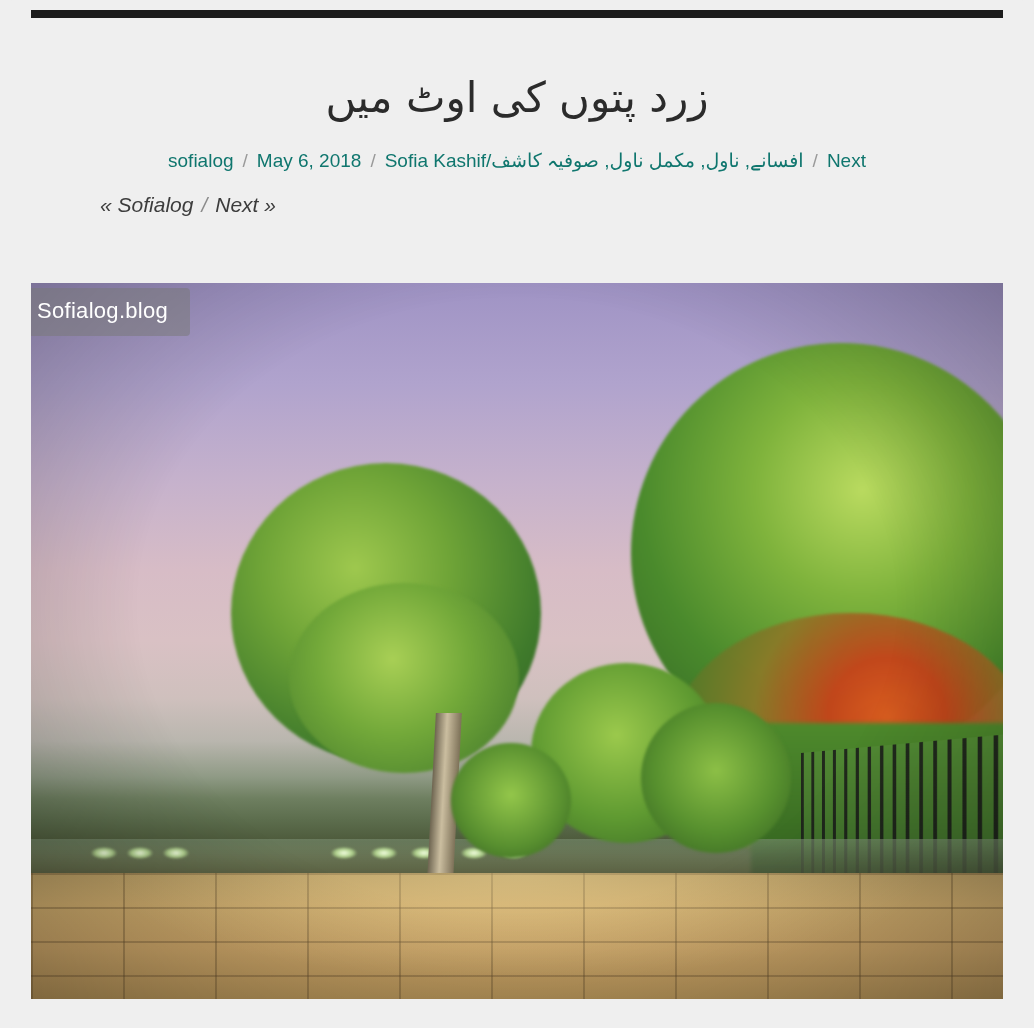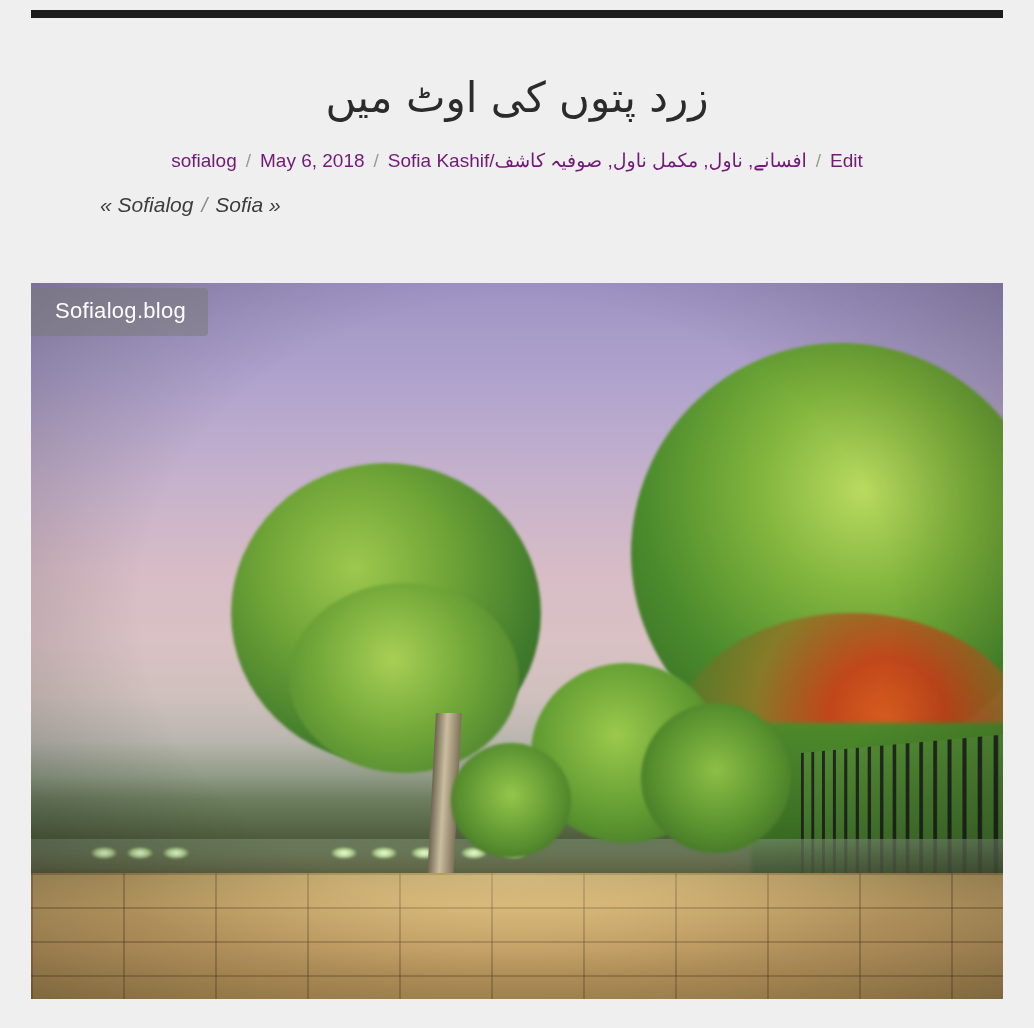--- a/index.html
+++ b/index.html
@@ -52,21 +52,21 @@
 
   .post-meta {
     margin-top: 18px;
     font-size: 19px;
     color: #6c6c6c;
     line-height: 1.9;
     text-align: center;
     padding: 0 10px;
   }
   .post-meta a {
-    color: #701a75;
+    color: #0f766e;
     text-decoration: none;
   }
   .meta-sep {
     color: #9a9a9a;
     padding: 0 9px;
   }
   .meta-cats {
     direction: rtl;
     unicode-bidi: embed;
   }
@@ -235,45 +235,45 @@
     inset: 0;
     background: radial-gradient(ellipse at 50% 45%, rgba(0,0,0,0) 55%, rgba(0,0,0,0.28) 100%);
     pointer-events: none;
   }
 
   
   .watermark {
     position: absolute;
     left: 0;
     top: 5px;
-    padding: 10px 22px 12px 24px;
+    padding: 10px 22px 12px 6px;
     background: rgba(120,120,120,0.55);
     color: #ffffff;
     font-size: 22px;
     letter-spacing: 0.3px;
     border-radius: 0 4px 4px 0;
   }
 </style>
 </head>
 <body>
 
 <div id="page">
 
   <div class="top-rule"></div>
 
   <header class="post-header">
     <h1 class="post-title">زرد پتوں کی اوٹ میں</h1>
 
     <div class="post-meta">
-      <a href="#">sofialog</a><span class="meta-sep">/</span><a href="#">May 6, 2018</a><span class="meta-sep">/</span><a href="#" class="meta-cats">افسانے, ناول, مکمل ناول, صوفیہ کاشف/Sofia Kashif</a><span class="meta-sep">/</span><a href="#">Edit</a>
+      <a href="#">sofialog</a><span class="meta-sep">/</span><a href="#">May 6, 2018</a><span class="meta-sep">/</span><a href="#" class="meta-cats">افسانے, ناول, مکمل ناول, صوفیہ کاشف/Sofia Kashif</a><span class="meta-sep">/</span><a href="#">Next</a>
     </div>
   </header>
 
   <nav class="post-nav">
-    <a href="#">« Sofialog</a><span class="nav-sep">/</span><a href="#">Sofia »</a>
+    <a href="#">« Sofialog</a><span class="nav-sep">/</span><a href="#">Next »</a>
   </nav>
 
   <figure class="featured-figure">
     <div class="photo">
 
       <div class="tree crown-b"></div>
       <div class="tree crown-b2"></div>
       <div class="hedge"></div>
       <div class="fence"></div>
 

